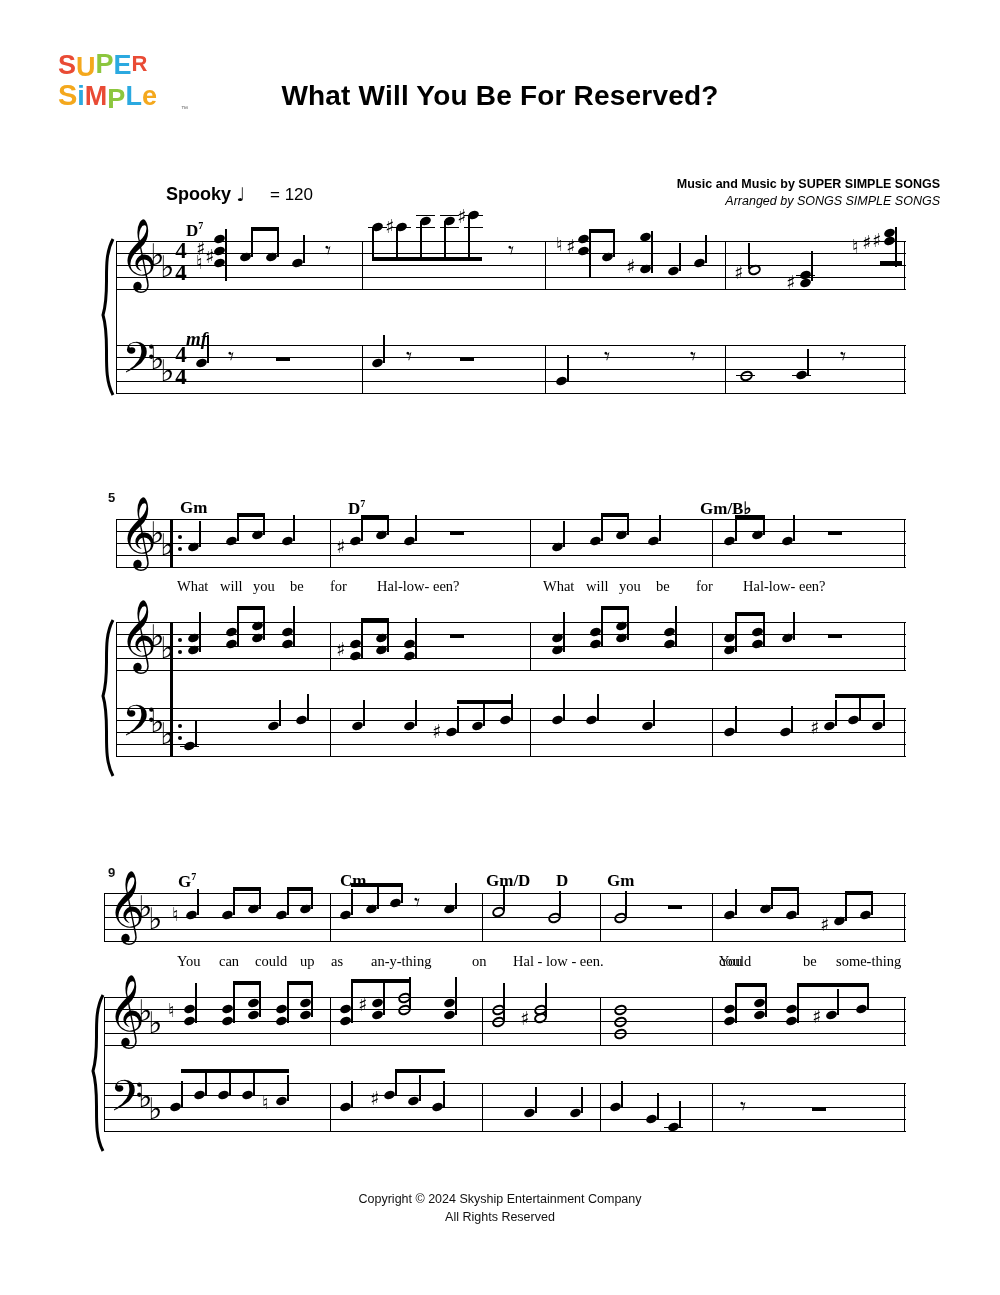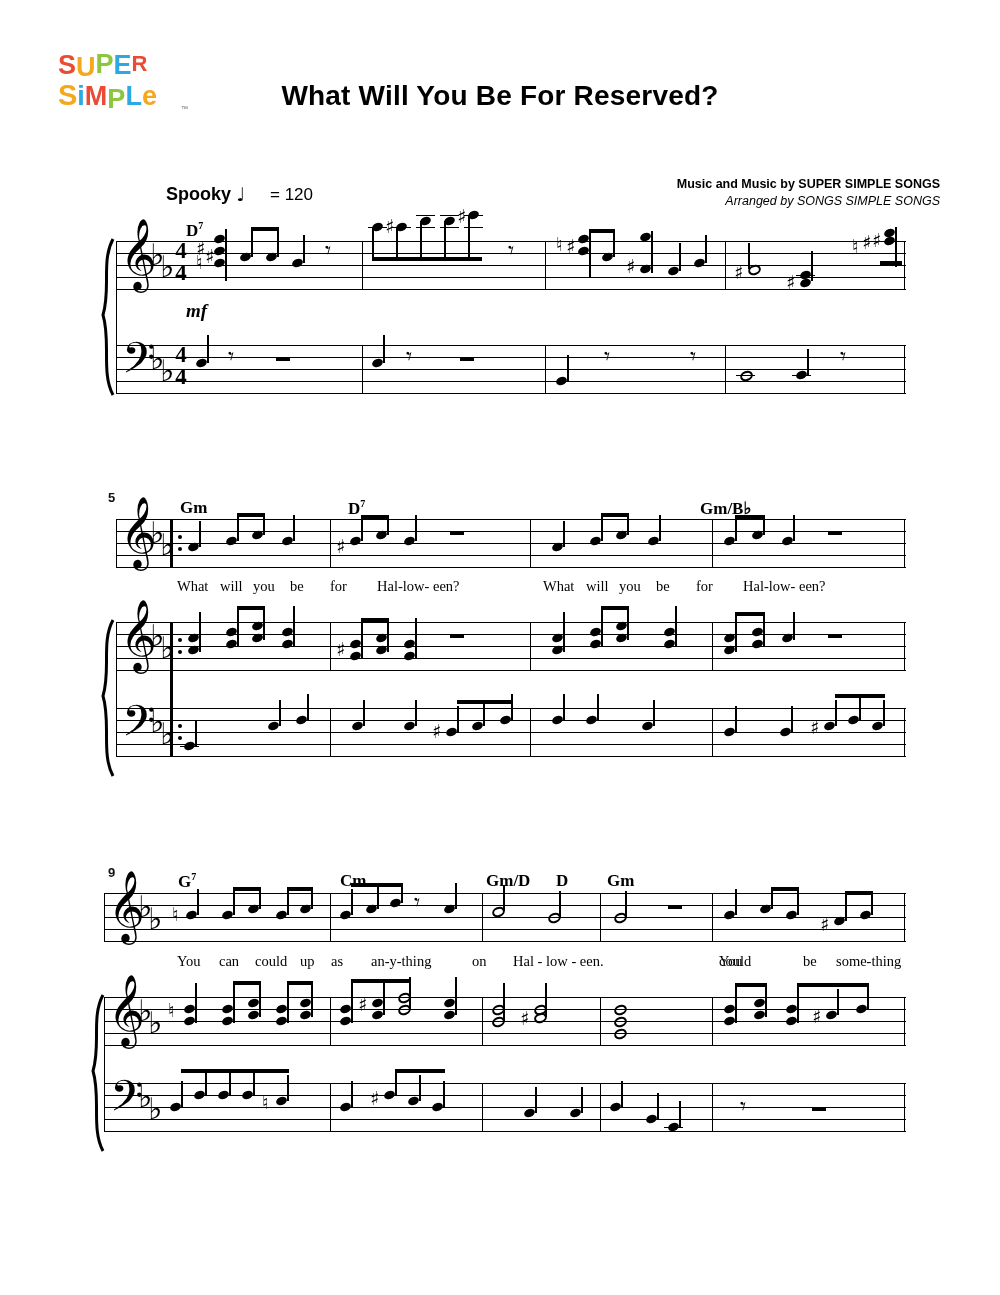--- a/index.html
+++ b/index.html
@@ -129,20 +129,21 @@
     font-size: 14.5px;
     white-space: nowrap;
   }
 
   .dyn {
     position: absolute;
     font-family: "Liberation Serif", serif;
     font-style: italic;
     font-weight: bold;
     font-size: 19px;
+    margin-top: 28px;
   }
 
   
   .staff { position: absolute; }
   .staff .ln {
     position: absolute;
     left: 0;
     height: 1px;
     background: #000;
     width: 100%;
@@ -824,13 +825,15 @@
   <div class="notehead" style="left:646px; top:250px;"></div>
   <div class="stem" style="left:657px; top:228px; height:26px;"></div>
   <div class="notehead" style="left:668px; top:258px;"></div>
   <div class="ledger" style="left:664px; top:262px; width:19px;"></div>
   <div class="stem" style="left:679px; top:236px; height:26px;"></div>
   <div class="rest-q" style="left:740px; top:228px;">𝄾</div>
   <div class="rest-h" style="left:812px; top:242px; width:14px;"></div>
 </div>
 
 <div class="footer">
+  <div>Copyright © 2024 Skyship Entertainment Company</div>
+  <div>All Rights Reserved</div>
 </div>
 
 </body></html>

